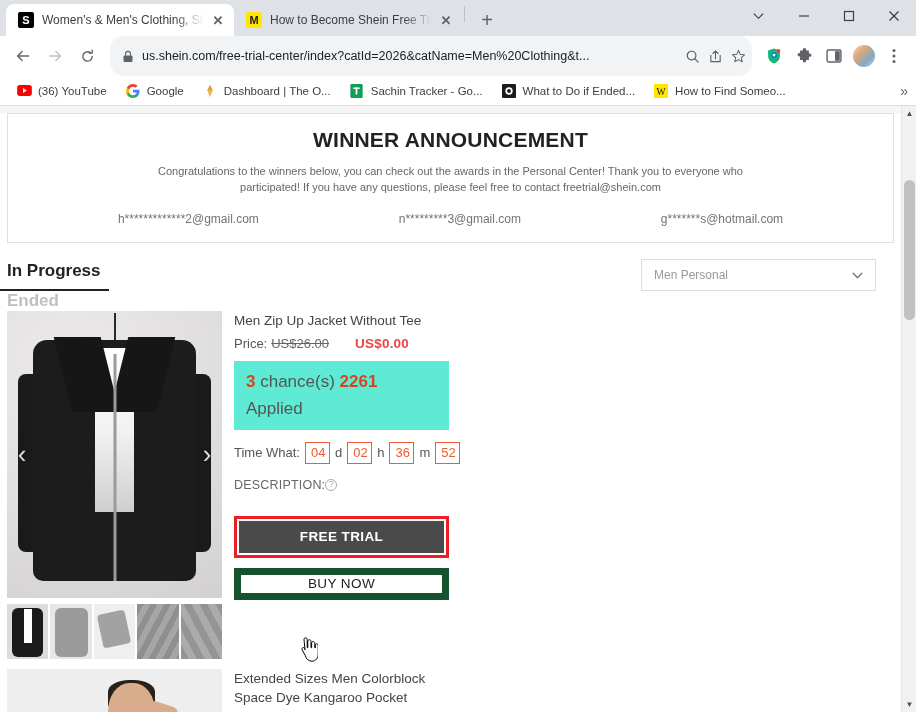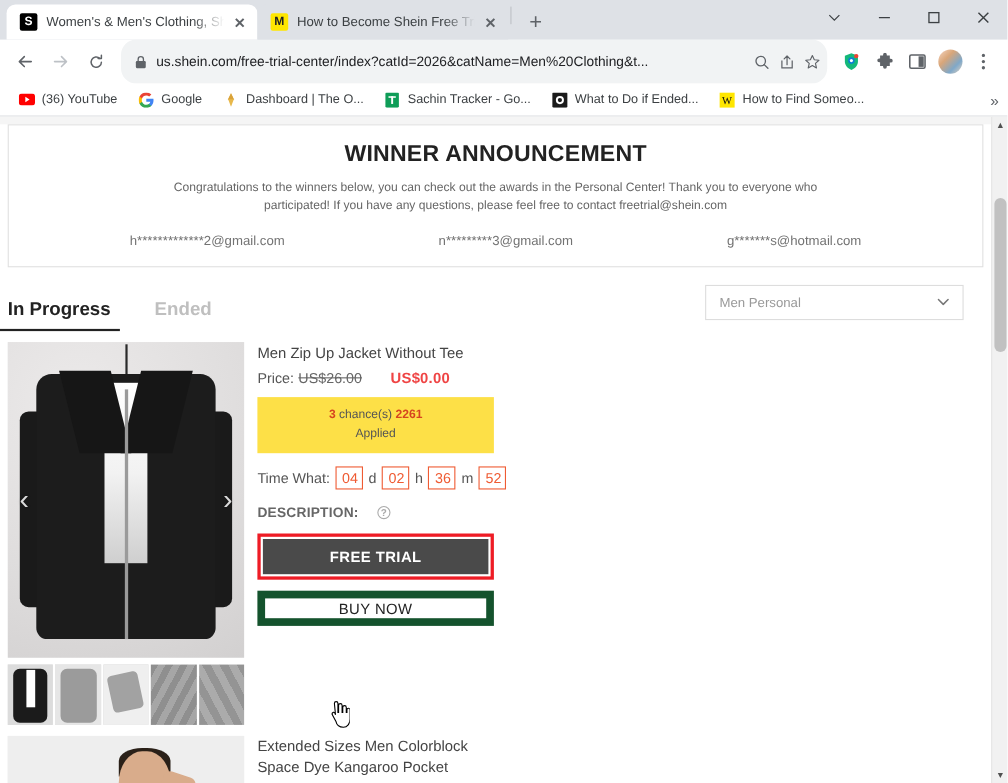--- a/index.html
+++ b/index.html
@@ -101,22 +101,23 @@
   .winner-sub {
     text-align:center; font-size: 11px; color:#666; line-height: 1.45;
     max-width: 640px; margin: 0 auto 16px auto;
   }
   .winner-emails {
     display:flex; justify-content: space-around; align-items:center;
     font-size: 12px; color:#737373; padding: 0 30px;
   }
 
   .tabs-row {
-    display:flex; align-items:flex-end; margin: 18px 7px 0 7px; position:relative;
+    display:flex; align-items:flex-start; margin: 18px 7px 0 7px; position:relative;
     height: 40px;
+    flex-direction: column;
   }
   .ftab {
     font-size: 17px; font-weight: bold; color:#222; padding: 0 0 10px 0;
     margin-right: 40px; position:relative;
   }
   .ftab.inactive { color:#bfbfbf; font-weight:bold; }
   .ftab.active::after {
     content:''; position:absolute; left:-8px; right:-8px; bottom:0; height:2px; background:#222;
   }
   .cat-select {
@@ -143,30 +144,30 @@
   .hero-arrow.right { right: 4px; }
   .thumbs { display:flex; gap: 2px; margin-top: 6px; width: 215px; }
   .thumb { width: 41.6px; height: 55px; overflow:hidden; background:#ddd; position:relative; }
 
   .card-info { flex: 1 1 auto; padding-left: 12px; padding-right: 6px; min-width:0; }
   .p-title { font-size: 13.5px; color:#444; line-height: 1.45; margin-bottom: 6px; }
   .p-price { font-size: 13px; color:#555; margin-bottom: 10px; display:flex; align-items:baseline; gap: 4px;}
   .p-old { text-decoration: line-through; color:#666; }
   .p-new { font-weight: bold; color:#ef4444; margin-left: 22px; font-size:13.5px; letter-spacing:.2px;}
   .chance {
-    background:#fde047; padding: 8px 12px; font-size: 11px; color:#555;
-    line-height: 1.55; margin-bottom: 12px; text-align: center;
+    background:#5eead4; padding: 8px 12px; font-size: 17px; color:#555;
+    line-height: 1.55; margin-bottom: 12px;
   }
   .chance .num { color:#d6451f; font-weight: bold; }
   .timeleft { display:flex; align-items:center; gap: 5px; font-size: 13px; color:#555; margin-bottom: 14px; white-space: nowrap;}
   .tbox {
     border: 1px solid #ef5b33; color:#ef5b33; font-size: 13px;
     padding: 2px 5px; min-width: 25px; text-align:center; line-height:1.2;
   }
-  .desc { font-size: 12.5px; color:#666; margin-bottom: 12px; display:flex; align-items:center; gap:17px; letter-spacing:.2px;font-weight:bold;}
+  .desc { font-size: 12.5px; color:#666; margin-bottom: 24px; display:flex; align-items:center; gap:0; letter-spacing:.2px;}
   .qmark {
     width: 12px; height: 12px; border-radius: 50%; border: 1px solid #aaa; color:#aaa;
     font-size: 9px; display:inline-flex; align-items:center; justify-content:center; line-height:1;
   }
   .btn-free {
     height: 32px; background:#222; color:#fff; font-size: 13.5px; font-weight:bold;
     display:flex; align-items:center; justify-content:center; letter-spacing:.4px;
   }
   .btn-buy {
     height: 32px; background:#fff; color:#222; font-size: 13.5px; border: 7px solid #14532d;

